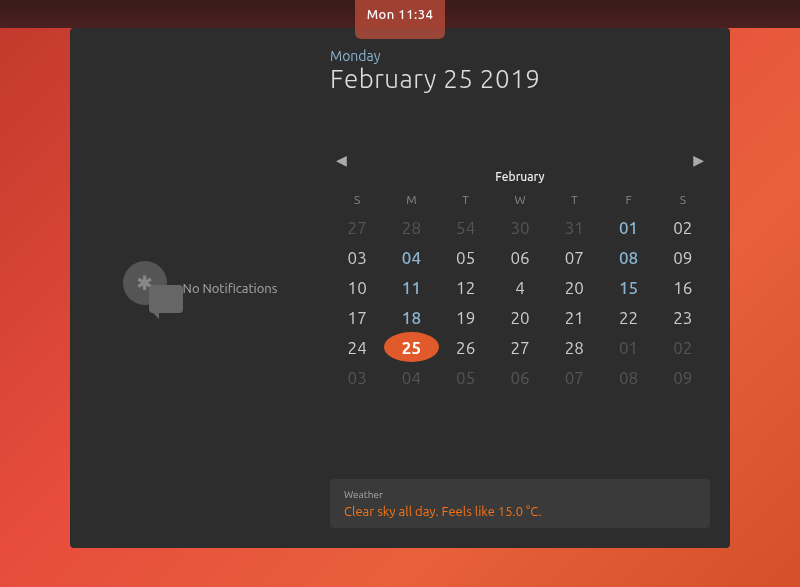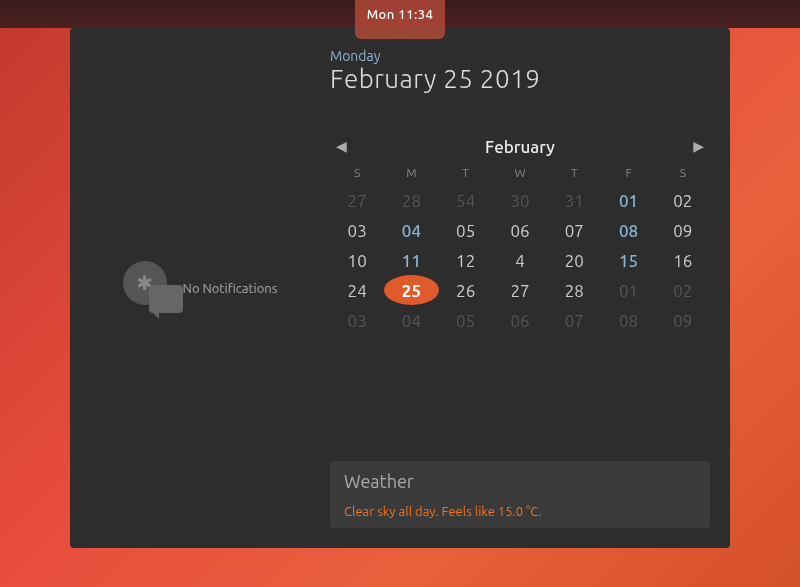--- a/index.html
+++ b/index.html
@@ -166,22 +166,23 @@
     .cal-nav {
       color: #aaa;
       cursor: pointer;
       font-size: 14px;
       padding: 2px 6px;
       user-select: none;
     }
 
     .cal-month-label {
       color: #eee;
-      font-size: 17px;
+      font-size: 12px;
       font-weight: 500;
+      margin-top: 34px;
     }
 
     .calendar-grid {
       width: 100%;
       border-collapse: collapse;
     }
 
     .calendar-grid th {
       color: #888;
       font-size: 12px;
@@ -225,22 +226,22 @@
     
     .weather-panel {
       background: #3a3a3a;
       border-radius: 4px;
       padding: 10px 14px;
       margin-top: 8px;
     }
 
     .weather-title {
       color: #aaa;
-      font-size: 18px;
-      margin-bottom: 13px;
+      font-size: 10px;
+      margin-bottom: 4px;
     }
 
     .weather-desc {
       color: #f97316;
       font-size: 13px;
     }
   </style>
 </head>
 <body>
 
@@ -307,20 +308,29 @@
             <tr>
               <td class="current-month">10</td>
               <td class="current-month highlighted">11</td>
               <td class="current-month">12</td>
               <td class="current-month">4</td>
               <td class="current-month">20</td>
               <td class="current-month highlighted">15</td>
               <td class="current-month">16</td>
             </tr>
             <tr>
+              <td class="current-month">17</td>
+              <td class="current-month highlighted">18</td>
+              <td class="current-month">19</td>
+              <td class="current-month">20</td>
+              <td class="current-month">21</td>
+              <td class="current-month">22</td>
+              <td class="current-month">23</td>
+            </tr>
+            <tr>
               <td class="current-month">24</td>
               <td class="today">25</td>
               <td class="current-month">26</td>
               <td class="current-month">27</td>
               <td class="current-month">28</td>
               <td class="other-month">01</td>
               <td class="other-month">02</td>
             </tr>
             <tr>
               <td class="other-month">03</td>

